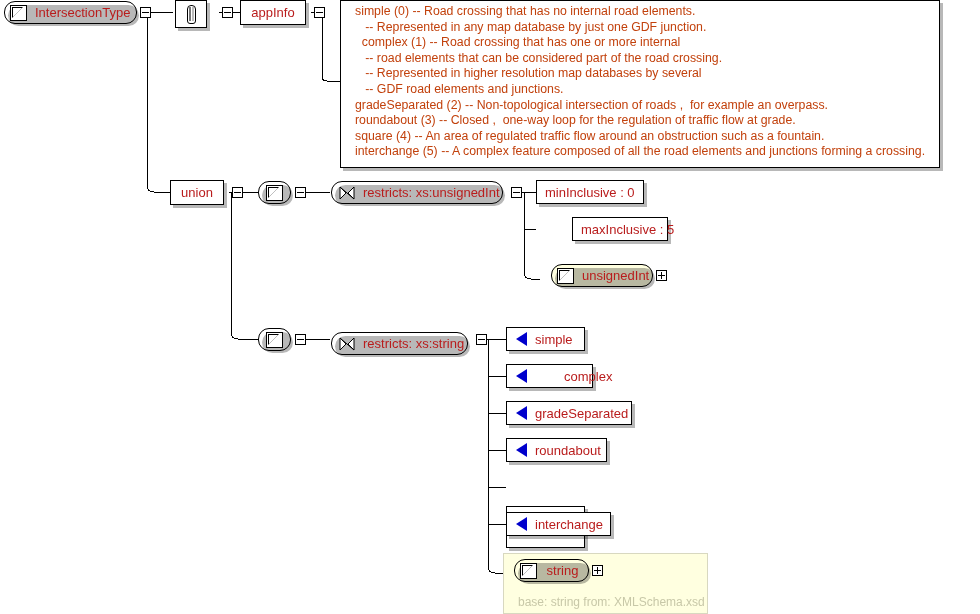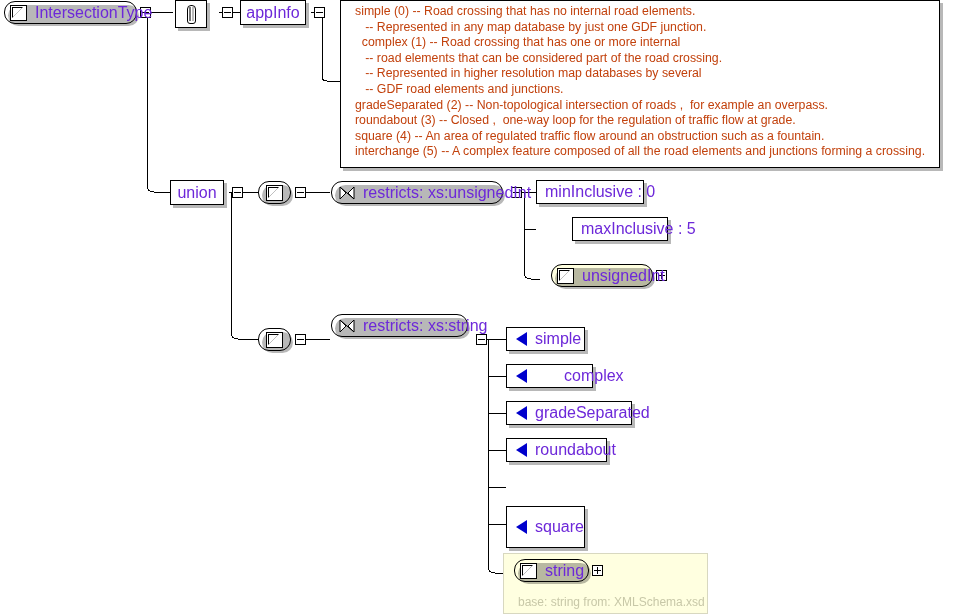--- a/index.html
+++ b/index.html
@@ -12,21 +12,21 @@
   .svg-layer{position:absolute;left:0;top:0;width:980px;height:614px;pointer-events:none;}
 
   
   .node{
     position:absolute;
     box-sizing:border-box;
     background:#ffffff;
     border:1px solid #000000;
     box-shadow:3px 3px 0 0 rgba(0,0,0,0.28);
     display:flex;align-items:center;
-    font-size:16px;color:#6d28d9;
+    font-size:13px;color:#b91c1c;
     white-space:nowrap;
   }
   .node.rounded{
     border-radius:11px;
     box-shadow:none;
   }
   
   .node.rounded::after{
     content:"";
     position:absolute;left:3px;top:3px;right:-3px;bottom:-3px;
@@ -265,21 +265,21 @@
       <span class="v"></span>
   </div>
 
   <div class="node rounded" style="left:258px;top:328px;width:33px;height:23px;justify-content:center;">
     <span class="icon-simpletype" style="margin-left:0;"></span>
   </div>
   <div class="ctl" style="left:295px;top:334px;">
     <span class="h"></span>
   </div>
 
-  <div class="node rounded" style="left:331px;top:314px;width:137px;height:23px;">
+  <div class="node rounded" style="left:331px;top:332px;width:137px;height:23px;">
     <span class="icon-restrict">
       <svg width="16" height="14" viewBox="0 0 16 14">
         <polygon points="1,1 7,7 1,13" fill="#ffffff" stroke="#000" stroke-width="1"></polygon>
         <polygon points="15,1 9,7 15,13" fill="#ffffff" stroke="#000" stroke-width="1"></polygon>
         <line x1="1" y1="1" x2="15" y2="13" stroke="#000" stroke-width="1"></line>
       </svg>
     </span>
     <span class="label">restricts: xs:string</span>
   </div>
   <div class="ctl" style="left:476px;top:334px;">
@@ -299,20 +299,24 @@
     <span class="label">gradeSeparated</span>
   </div>
   <div class="node" style="left:506px;top:438px;width:101px;height:24px;">
     <span class="icon-enum"></span>
     <span class="label">roundabout</span>
   </div>
   <div class="node" style="left:506px;top:475px;width:79px;height:42px;margin-top:31px;">
     <span class="icon-enum"></span>
     <span class="label">square</span>
   </div>
+  <div class="node" style="left:506px;top:512px;width:105px;height:24px;">
+    <span class="icon-enum"></span>
+    <span class="label">interchange</span>
+  </div>
 
   <div class="extbox" style="left:503px;top:553px;width:205px;height:61px;">
     <span class="base">base: string from: XMLSchema.xsd</span>
   </div>
   <div class="node rounded" style="left:514px;top:559px;width:75px;height:23px;background:#ffffe0;">
     <span class="icon-simpletype"></span>
     <span class="label center">string</span>
   </div>
   <div class="ctl" style="left:592px;top:565px;">
     <span class="h"></span>

